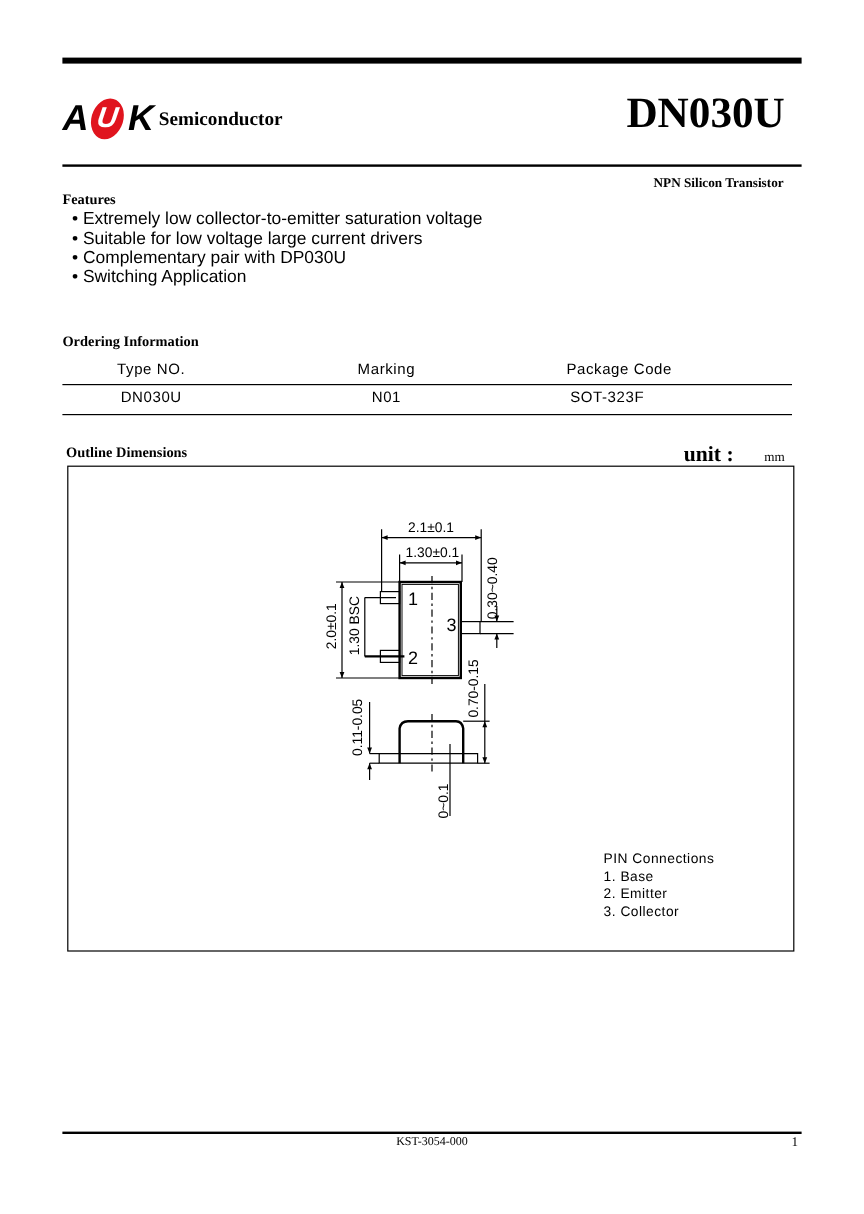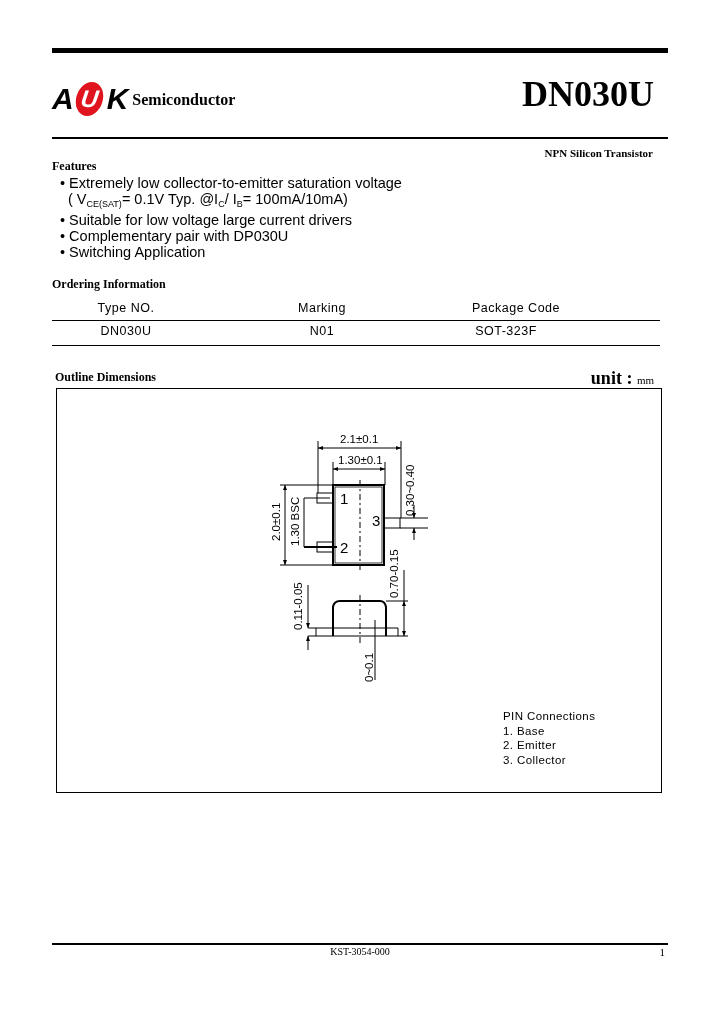--- a/index.html
+++ b/index.html
@@ -15,21 +15,21 @@
   .rule-mid { left: 52px; top: 137px; width: 616px; height: 2px; background: #000; }
   .h2 { font-family: "Liberation Serif", serif; font-weight: bold; font-size: 12px; line-height: 20px; }
   .feat { left: 60px; top: 175px; font-size: 14.5px; line-height: 16px; }
   .feat div { white-space: nowrap; }
   .feat .sub { font-size: 9px; vertical-align: -3px; }
   .tbl { left: 52px; top: 298px; width: 608px; font-size: 12.5px; letter-spacing: 0.5px; }
   .tbl .row { position: relative; height: 22px; }
   .tbl .cell { position: absolute; top: 3px; transform: translateX(-50%); white-space: nowrap; text-align: center; }
   .tbl .line { height: 1px; background: #000; width: 608px; }
   .unit { right: 66px; top: 368px; font-family: "Liberation Serif", serif; font-weight: bold; font-size: 18px; }
-  .unit small { font-weight: normal; font-size: 11px; }
+  .unit small { font-weight: normal; font-size: 11px; margin-left: 21px; }
   .box { left: 56px; top: 388px; width: 604px; height: 403px; border: 1px solid #000; }
   .pins { left: 503px; top: 709px; font-size: 11.5px; line-height: 14.5px; letter-spacing: 0.4px; }
   .rule-bot { left: 52px; top: 943px; width: 616px; height: 2px; background: #000; }
   .footer-code { left: 0; width: 720px; top: 946px; text-align: center; font-family: Liberation Serif, serif; font-size: 10px; }
   .footer-page { right: 55px; top: 946px; font-family: "Liberation Serif", serif; font-size: 11px; }
   svg text { font-family: "Liberation Sans", sans-serif; }
 </style>
 </head>
 <body>
 
@@ -42,23 +42,20 @@
   <span class="logo-semi">Semiconductor</span>
 </div>
 
 <div class="abs part-title">DN030U</div>
 <div class="abs part-sub">NPN Silicon Transistor</div>
 <div class="abs rule-mid"></div>
 
 <div class="abs h2" style="left:52px; top:156px;">Features</div>
 <div class="abs feat">
   <div><span>•</span> <span>Extremely low collector-to-emitter saturation voltage</span></div>
-  <div style="padding-left:8px;">
-    <span>( V</span><span class="sub">CE(SAT)</span><span>= 0.1V Typ. @I</span><span class="sub">C</span><span>/ I</span><span class="sub">B</span><span>= 100mA/10mA)</span>
-  </div>
   <div><span>•</span> <span>Suitable for low voltage large current drivers</span></div>
   <div><span>•</span> <span>Complementary pair with DP030U</span></div>
   <div><span>•</span> <span>Switching Application</span></div>
 </div>
 
 <div class="abs h2" style="left:52px; top:274px;">Ordering Information</div>
 <div class="abs tbl">
   <div class="row">
     <span class="cell" style="left:74px;">Type NO.</span>
     <span class="cell" style="left:270px;">Marking</span>

